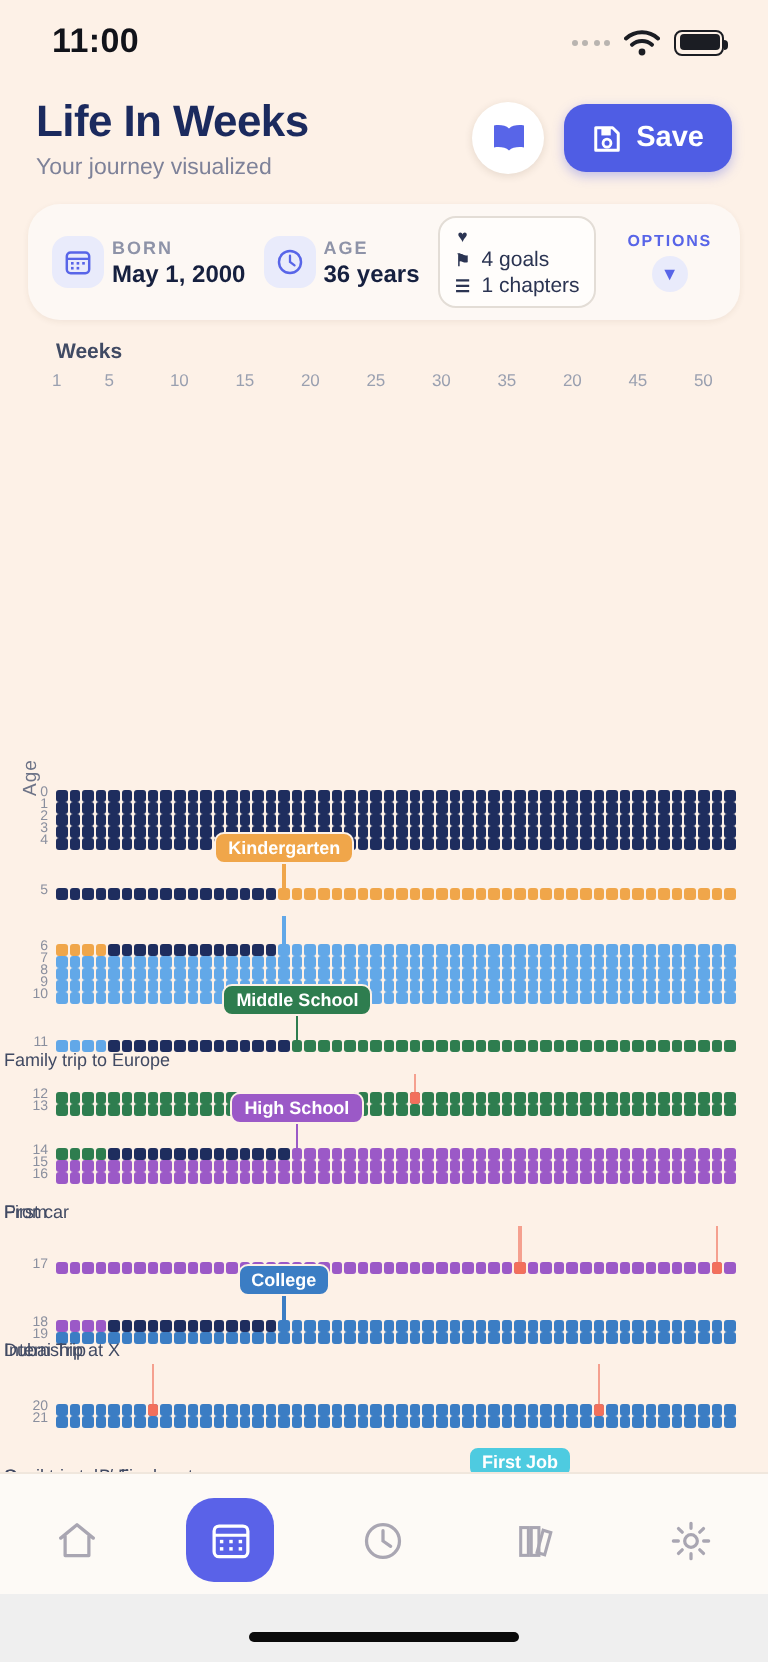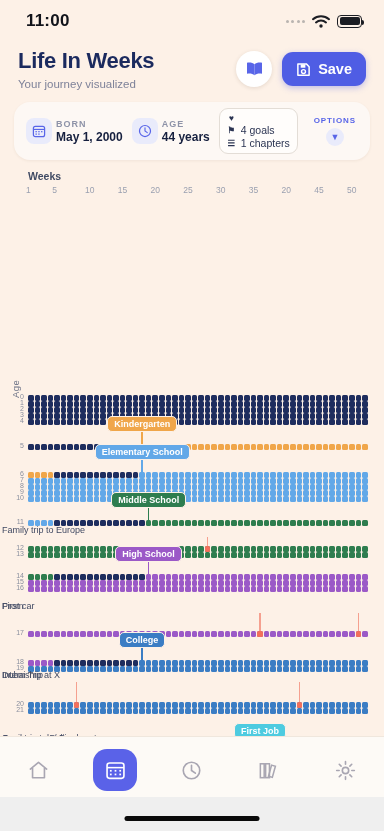--- a/index.html
+++ b/index.html
@@ -165,21 +165,21 @@
     </div>
     <div class="stat">
       <div class="stat-ico">
         <svg width="14" height="14" viewBox="0 0 16 16">
           <circle cx="8" cy="8" r="6.3" fill="none" stroke="#5865e8" stroke-width="1.4"></circle>
           <path d="M8 4.4V8l2.6 1.9" stroke="#5865e8" stroke-width="1.3" fill="none" stroke-linecap="round"></path>
         </svg>
       </div>
       <div>
         <div class="stat-k">AGE</div>
-        <div class="stat-v">44 years</div>
+        <div class="stat-v">36 years</div>
       </div>
     </div>
     <div class="chips">
       <div class="chip">
         <b>♥</b>
       </div>
       <div class="chip">
         <b>⚑</b>
         <span>4 goals</span>
       </div>
@@ -1660,21 +1660,20 @@
       <div class="cell" style="left: 80.4px; top: 597px; width: 5.6px; height: 5.6px; background: rgb(242, 112, 92);"></div>
       <div class="mark-line" style="left: 82.4px; top: 575px; height: 22px; background: rgb(245, 160, 143);"></div>
       <div class="mark-txt" style="top: 563px; left: 2px; width: auto; text-align: left;">Grad trip to Bali</div>
       <div class="cell" style="left: 93.5px; top: 655px; width: 5.6px; height: 5.6px; background: rgb(143, 216, 168); border: 1px solid rgb(74, 163, 106);"></div>
       <div class="mark-line" style="left: 95.5px; top: 647px; height: 8px; background: rgb(154, 211, 174);"></div>
       <div class="mark-txt" style="top: 634px; left: 63.8px;">Run a marathon</div>
       <div class="mark-txt" style="top: 659px; left: 175.55px;">Save 30k</div>
       <div class="mark-line" style="left: 141.35px; top: 260px; height: 14px; background: rgb(240, 166, 74);"></div>
       <div class="tag" style="background: rgb(240, 166, 74); top: 246px; left: 107.15px;">Kindergarten</div>
       <div class="mark-line" style="left: 141.35px; top: 288px; height: 14px; background: rgb(98, 168, 232);"></div>
-      <div class="tag" style="background: rgb(98, 168, 232); top: 274px; left: 94.65px;">Elementary School</div>
       <div class="mark-line" style="left: 147.9px; top: 336px; height: 14px; background: rgb(46, 125, 79);"></div>
       <div class="tag" style="background: rgb(46, 125, 79); top: 322px; left: 111.2px;">Middle School</div>
       <div class="mark-line" style="left: 147.9px; top: 390px; height: 14px; background: rgb(155, 89, 199);"></div>
       <div class="tag" style="background: rgb(155, 89, 199); top: 376px; left: 115.2px;">High School</div>
       <div class="mark-line" style="left: 141.35px; top: 476px; height: 14px; background: rgb(59, 125, 196);"></div>
       <div class="tag" style="background: rgb(59, 125, 196); top: 462px; left: 118.65px;">College</div>
       <div class="mark-line" style="left: 56.2px; top: 567px; height: 30px; background: rgb(85, 204, 85);"></div>
       <div class="mark-line" style="left: 259.25px; top: 567px; height: 30px; background: rgb(78, 203, 224);"></div>
       <div class="tag" style="background: rgb(78, 203, 224); top: 553px; left: 234.05px;">First Job</div>
       <div class="cell" style="left: 126.25px; top: 630px; width: 5.6px; height: 5.6px; background: rgb(242, 112, 92);"></div>

